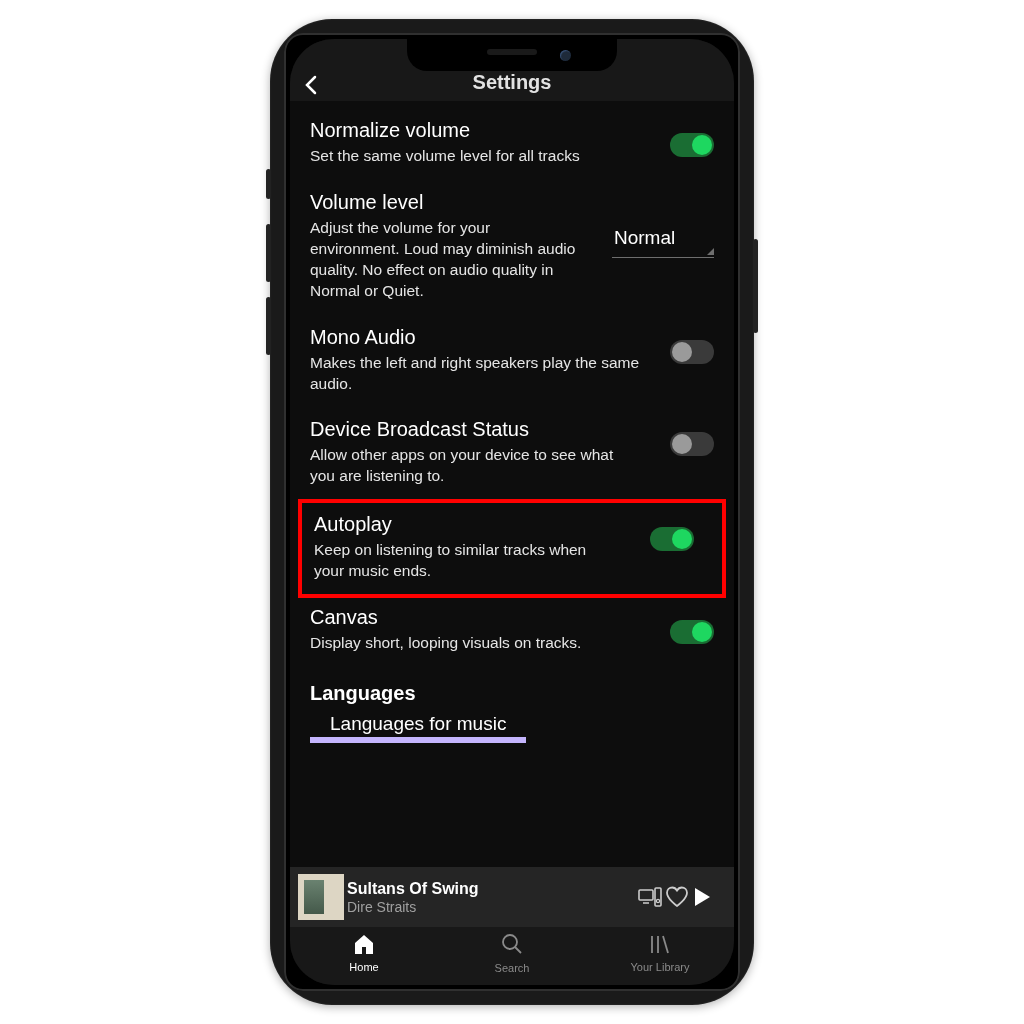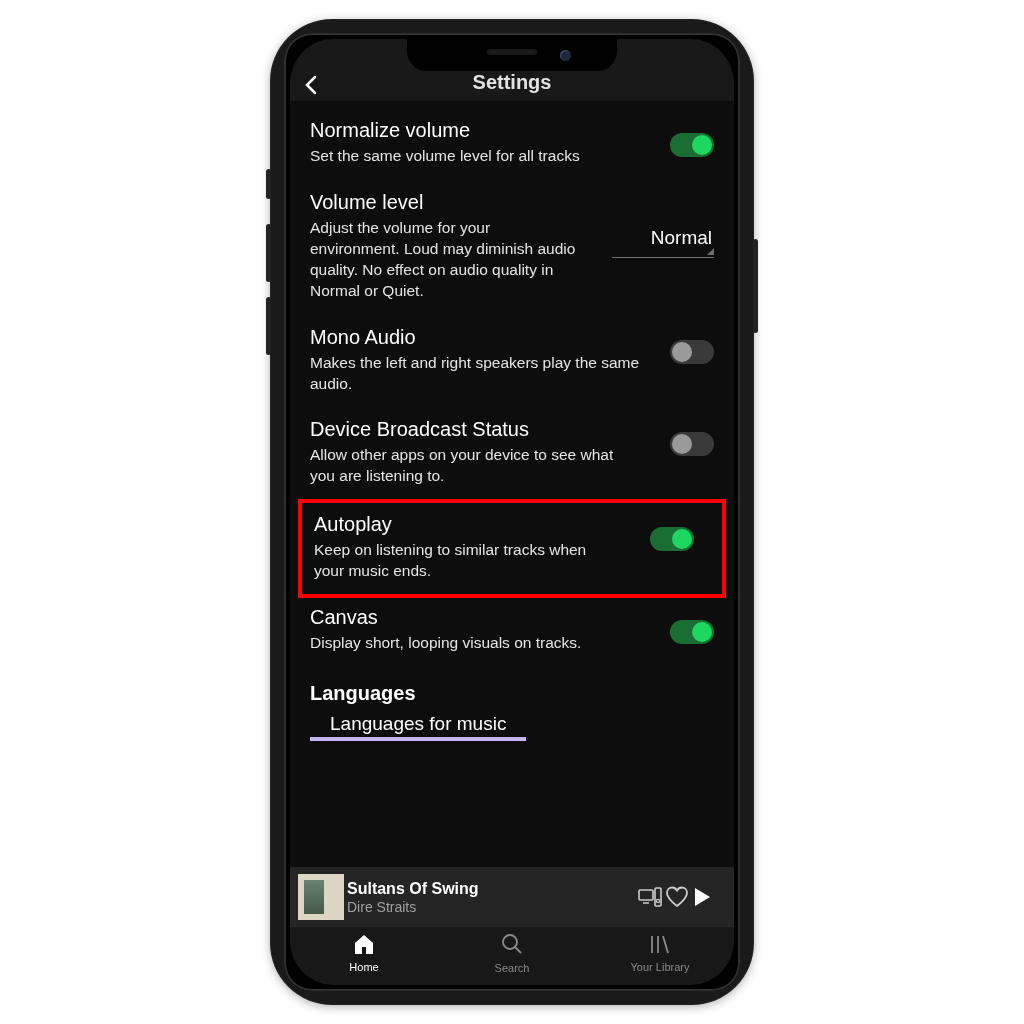--- a/index.html
+++ b/index.html
@@ -18,21 +18,21 @@
     background: #1a1a1a;
     border-radius: 62px;
     padding: 14px;
     position: relative;
     box-shadow: 0 2px 10px rgba(0,0,0,.3), inset 0 0 2px rgba(255,255,255,.15);
   }
   .phone-inner {
     width: 100%;
     height: 100%;
     background: #000;
-    border-radius: 28px;
+    border-radius: 19px;
     position: relative;
     box-shadow: inset 0 0 0 2px #303030;
   }
   .side-btn {
     position: absolute;
     background: #222;
     border-radius: 3px;
   }
   .side-btn.left1 { left: -4px; top: 150px; width: 5px; height: 30px; }
   .side-btn.left2 { left: -4px; top: 205px; width: 5px; height: 58px; }
@@ -134,21 +134,21 @@
     top: 2px;
   }
   .toggle.on { background: #1a6d33; }
   .toggle.on .knob { right: 2px; background: #1ed760; }
   .toggle.off { background: #3a3a3a; }
   .toggle.off .knob { left: 2px; background: #9a9a9a; }
   .dropdown {
     flex-shrink: 0;
     margin-top: 32px;
     min-width: 102px;
-    text-align: right;
+    text-align: left;
     color: #fff;
     font-size: 19px;
     border-bottom: 1px solid #6e6e6e;
     padding: 4px 2px 8px 2px;
     position: relative;
   }
   .dropdown::after {
     content: "";
     position: absolute;
     right: 0; bottom: 2px;
@@ -159,21 +159,21 @@
   .section-title {
     font-size: 20px;
     font-weight: 700;
     color: #fff;
     padding: 14px 20px 8px 20px;
   }
   .subtitle {
     font-size: 19px;
     color: #fff;
     padding: 0 20px 2px 20px;
-    border-bottom: 4px solid #c4b5fd;
+    border-bottom: 6px solid #c4b5fd;
     display: inline-block;
     margin-left: 20px;
   }
   .subtitle-wrap {
     padding: 0 0 4px 0;
   }
   .highlight {
     border: 4px solid #ff0000;
     margin: -2px 8px;
     padding: 2px 0;

